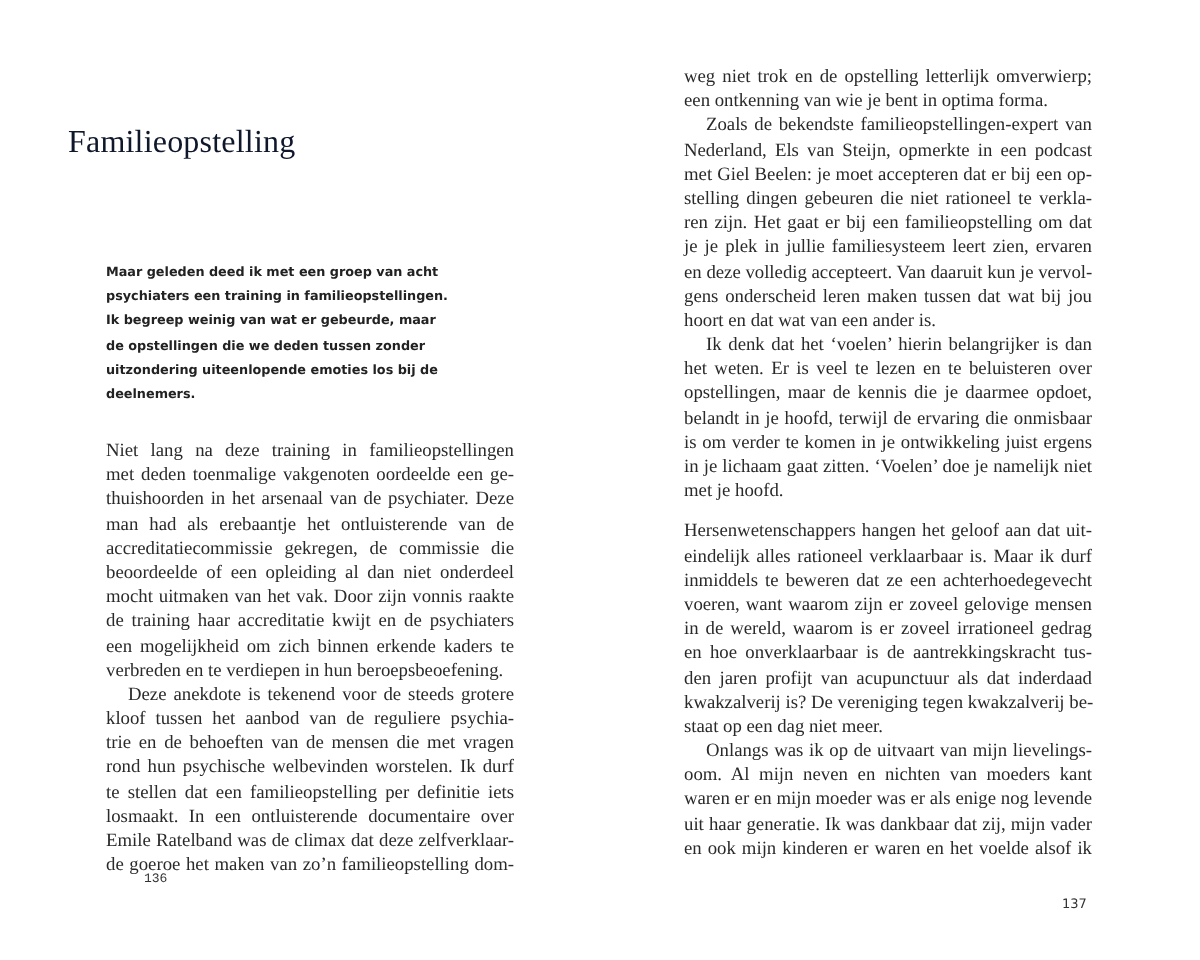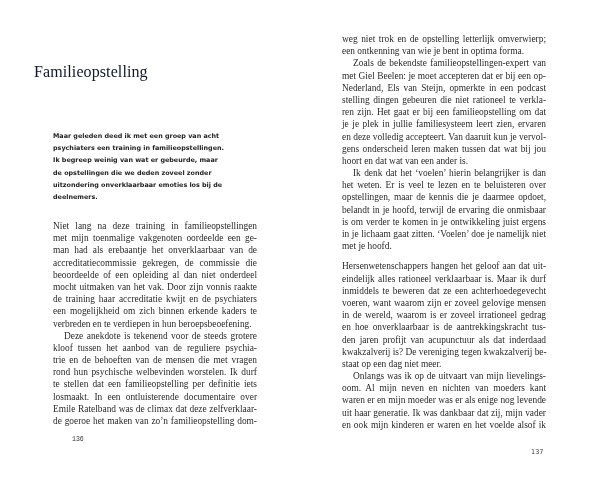--- a/index.html
+++ b/index.html
@@ -40,29 +40,30 @@
 </head>
 <body>
 
 <div class="page page-left">
   <h1 class="chapter-title" style="margin:0;">Familieopstelling</h1>
 
   <div class="intro">
     <div>Maar geleden deed ik met een groep van acht</div>
     <div>psychiaters een training in familieopstellingen.</div>
     <div>Ik begreep weinig van wat er gebeurde, maar</div>
-    <div>de opstellingen die we deden zoveel zonder</div>
-    <div>uitzondering onverklaarbaar emoties los bij de</div>
+    <div>de opstellingen die we deden tussen zonder</div>
+    <div>uitzondering uiteenlopende emoties los bij de</div>
     <div>deelnemers.</div>
   </div>
 
   <div class="body-text left-body">
     <span class="line">Niet lang na deze training in familieopstellingen</span>
-    <span class="line">met mijn toenmalige vakgenoten oordeelde een ge-</span>
-    <span class="line">man had als erebaantje het onverklaarbaar van de</span>
+    <span class="line">met deden toenmalige vakgenoten oordeelde een ge-</span>
+    <span class="line">thuishoorden in het arsenaal van de psychiater. Deze</span>
+    <span class="line">man had als erebaantje het ontluisterende van de</span>
     <span class="line">accreditatiecommissie gekregen, de commissie die</span>
     <span class="line">beoordeelde of een opleiding al dan niet onderdeel</span>
     <span class="line">mocht uitmaken van het vak. Door zijn vonnis raakte</span>
     <span class="line">de training haar accreditatie kwijt en de psychiaters</span>
     <span class="line">een mogelijkheid om zich binnen erkende kaders te</span>
     <span class="line last">verbreden en te verdiepen in hun beroepsbeoefening.</span>
     <span class="line indent">Deze anekdote is tekenend voor de steeds grotere</span>
     <span class="line">kloof tussen het aanbod van de reguliere psychia-</span>
     <span class="line">trie en de behoeften van de mensen die met vragen</span>
     <span class="line">rond hun psychische welbevinden worstelen. Ik durf</span>
@@ -73,22 +74,22 @@
   </div>
 
   <div class="folio folio-left">136</div>
 </div>
 
 <div class="page page-right">
   <div class="body-text right-body" style="left:42px;">
     <span class="line">weg niet trok en de opstelling letterlijk omverwierp;</span>
     <span class="line last">een ontkenning van wie je bent in optima forma.</span>
     <span class="line indent">Zoals de bekendste familieopstellingen-expert van</span>
+    <span class="line">Nederland, Els van Steijn, opmerkte in een podcast</span>
     <span class="line">met Giel Beelen: je moet accepteren dat er bij een op-</span>
-    <span class="line">Nederland, Els van Steijn, opmerkte in een podcast</span>
     <span class="line">stelling dingen gebeuren die niet rationeel te verkla-</span>
     <span class="line">ren zijn. Het gaat er bij een familieopstelling om dat</span>
     <span class="line">je je plek in jullie familiesysteem leert zien, ervaren</span>
     <span class="line">en deze volledig accepteert. Van daaruit kun je vervol-</span>
     <span class="line">gens onderscheid leren maken tussen dat wat bij jou</span>
     <span class="line last">hoort en dat wat van een ander is.</span>
     <span class="line indent">Ik denk dat het ‘voelen’ hierin belangrijker is dan</span>
     <span class="line">het weten. Er is veel te lezen en te beluisteren over</span>
     <span class="line">opstellingen, maar de kennis die je daarmee opdoet,</span>
     <span class="line">belandt in je hoofd, terwijl de ervaring die onmisbaar</span>

